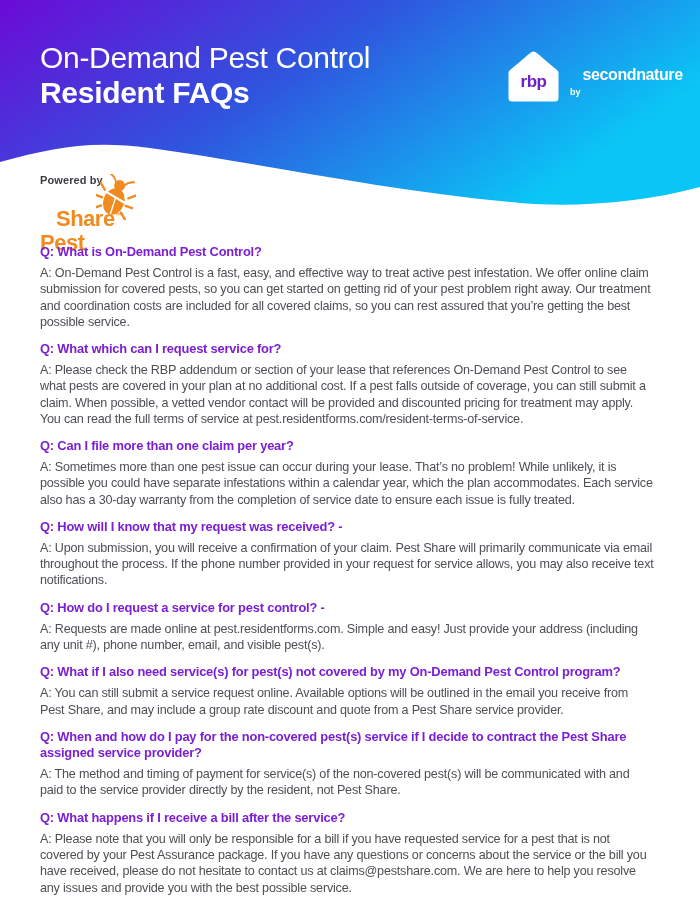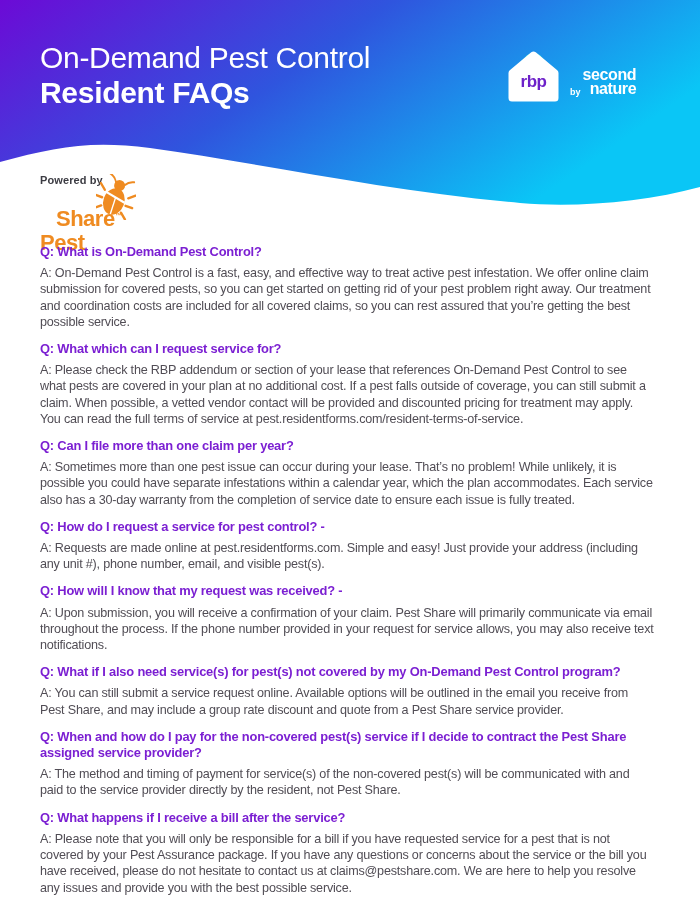--- a/index.html
+++ b/index.html
@@ -27,21 +27,21 @@
     transform:rotate(45deg);border-radius:9px;
     background:linear-gradient(135deg,#3fe3cc 0%,#22b9ea 100%);
   }
   .rbp-house{position:absolute;left:0;top:0;}
   .rbp-text{
     position:absolute;left:0;top:24px;width:57px;text-align:center;
     font-size:17px;font-weight:800;color:#6d21c9;letter-spacing:-0.5px;
   }
   .sn-block{display:flex;align-items:flex-start;margin-left:8px;padding-top:12px;}
   .sn-by{font-size:9px;font-weight:600;color:#ffffff;margin:19px 2px 0 0;}
-  .sn-lines{display:flex;flex-direction:column;align-items:flex-end;}
+  .sn-lines{display:flex;flex-direction:row;align-items:flex-end;}
   .sn-lines span{
     font-size:16px;font-weight:800;color:#ffffff;line-height:14px;letter-spacing:-0.4px;
   }
 
   
   .powered{position:absolute;left:40px;top:174px;}
   .powered-label{font-size:11px;color:#3c3c43;letter-spacing:0.1px;font-weight:bold;}
   .ps-lockup{position:relative;width:150px;height:50px;margin-top:2px;}
   .ps-word{position:absolute;font-weight:800;color:#ef8b21;font-size:22px;letter-spacing:-0.5px;line-height:22px;}
   .ps-word.p1{left:0;top:0;margin-top:44px;}
@@ -133,26 +133,26 @@
     </section>
     <section>
       <h3 class="faq-q">Q: What which can I request service for?</h3>
       <p class="faq-a">A: Please check the RBP addendum or section of your lease that references On-Demand Pest Control to see what pests are covered in your plan at no additional cost. If a pest falls outside of coverage, you can still submit a claim. When possible, a vetted vendor contact will be provided and discounted pricing for treatment may apply. You can read the full terms of service at pest.residentforms.com/resident-terms-of-service.</p>
     </section>
     <section>
       <h3 class="faq-q">Q: Can I file more than one claim per year?</h3>
       <p class="faq-a">A: Sometimes more than one pest issue can occur during your lease. That’s no problem! While unlikely, it is possible you could have separate infestations within a calendar year, which the plan accommodates. Each service also has a 30-day warranty from the completion of service date to ensure each issue is fully treated.</p>
     </section>
     <section>
+      <h3 class="faq-q">Q: How will I know that my request was received? -</h3>
+      <p class="faq-a">A: Upon submission, you will receive a confirmation of your claim. Pest Share will primarily communicate via email throughout the process. If the phone number provided in your request for service allows, you may also receive text notifications.</p>
+    </section>
+    <section>
       <h3 class="faq-q">Q: How do I request a service for pest control? -</h3>
       <p class="faq-a">A: Requests are made online at pest.residentforms.com. Simple and easy! Just provide your address (including any unit #), phone number, email, and visible pest(s).</p>
-    </section>
-    <section>
-      <h3 class="faq-q">Q: How will I know that my request was received? -</h3>
-      <p class="faq-a">A: Upon submission, you will receive a confirmation of your claim. Pest Share will primarily communicate via email throughout the process. If the phone number provided in your request for service allows, you may also receive text notifications.</p>
     </section>
     <section>
       <h3 class="faq-q">Q: What if I also need service(s) for pest(s) not covered by my On-Demand Pest Control program?</h3>
       <p class="faq-a">A: You can still submit a service request online. Available options will be outlined in the email you receive from Pest Share, and may include a group rate discount and quote from a Pest Share service provider.</p>
     </section>
     <section>
       <h3 class="faq-q">Q: When and how do I pay for the non-covered pest(s) service if I decide to contract the Pest Share assigned service provider?</h3>
       <p class="faq-a">A: The method and timing of payment for service(s) of the non-covered pest(s) will be communicated with and paid to the service provider directly by the resident, not Pest Share.</p>
     </section>
     <section>

